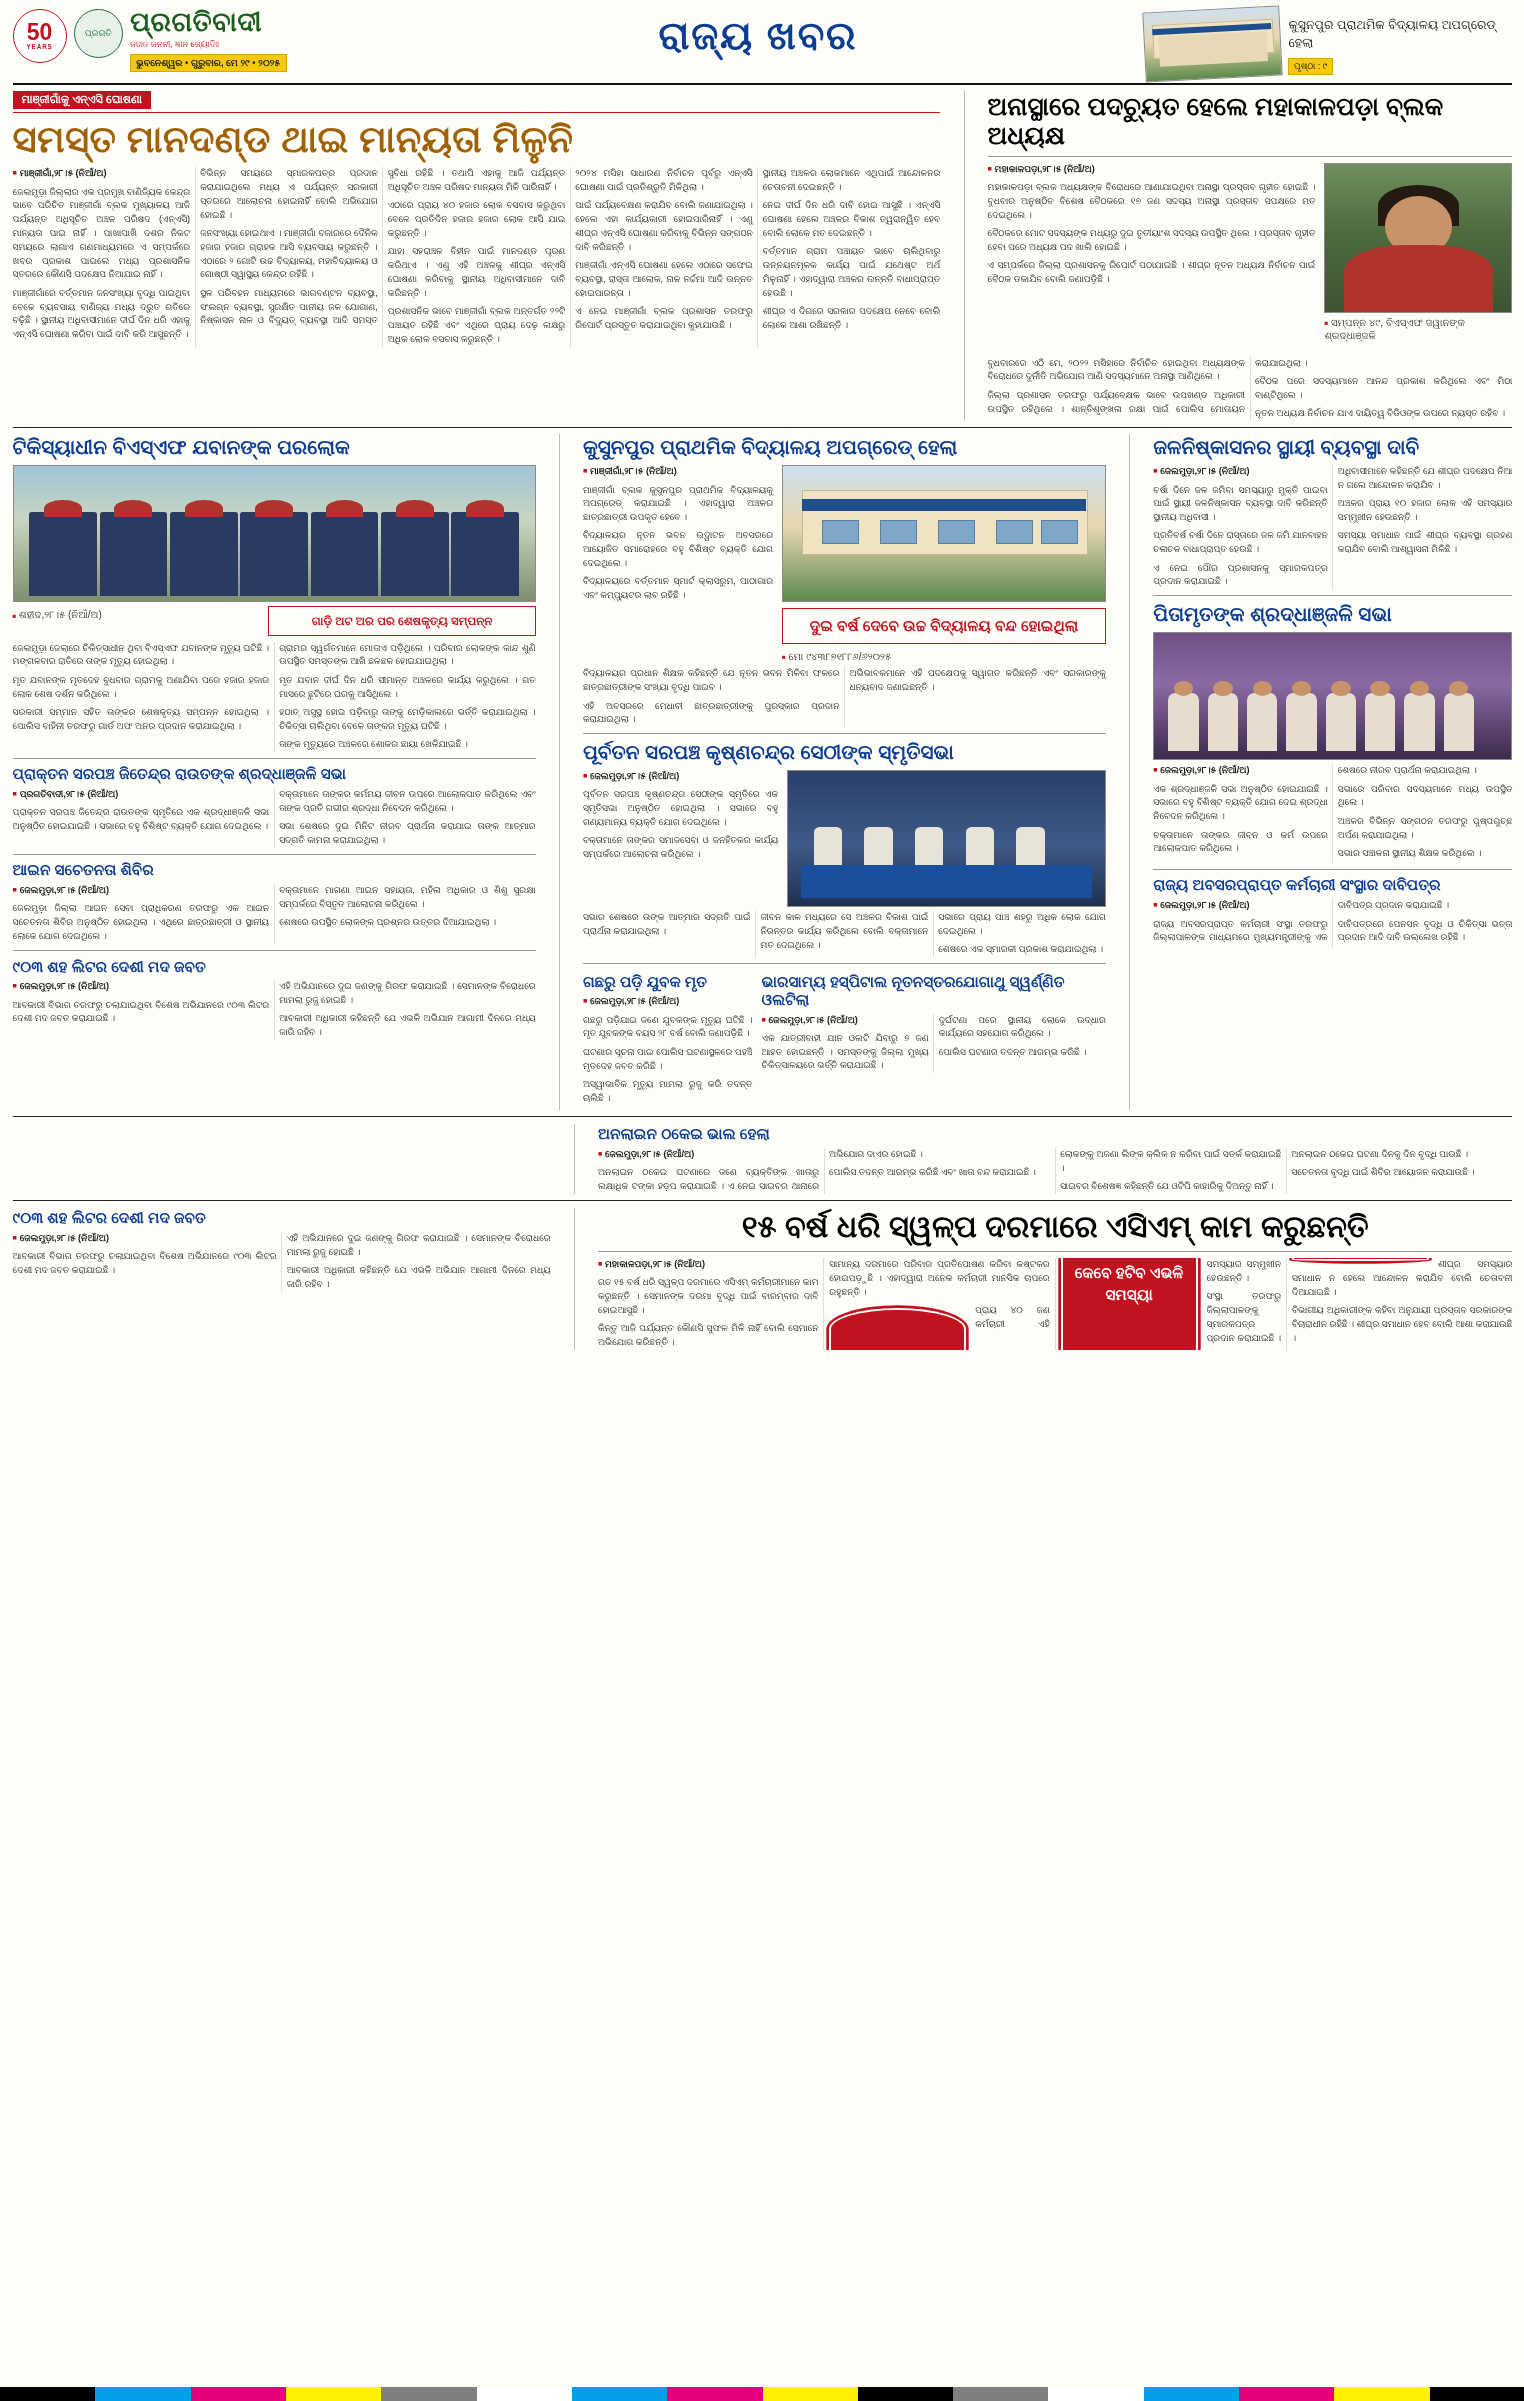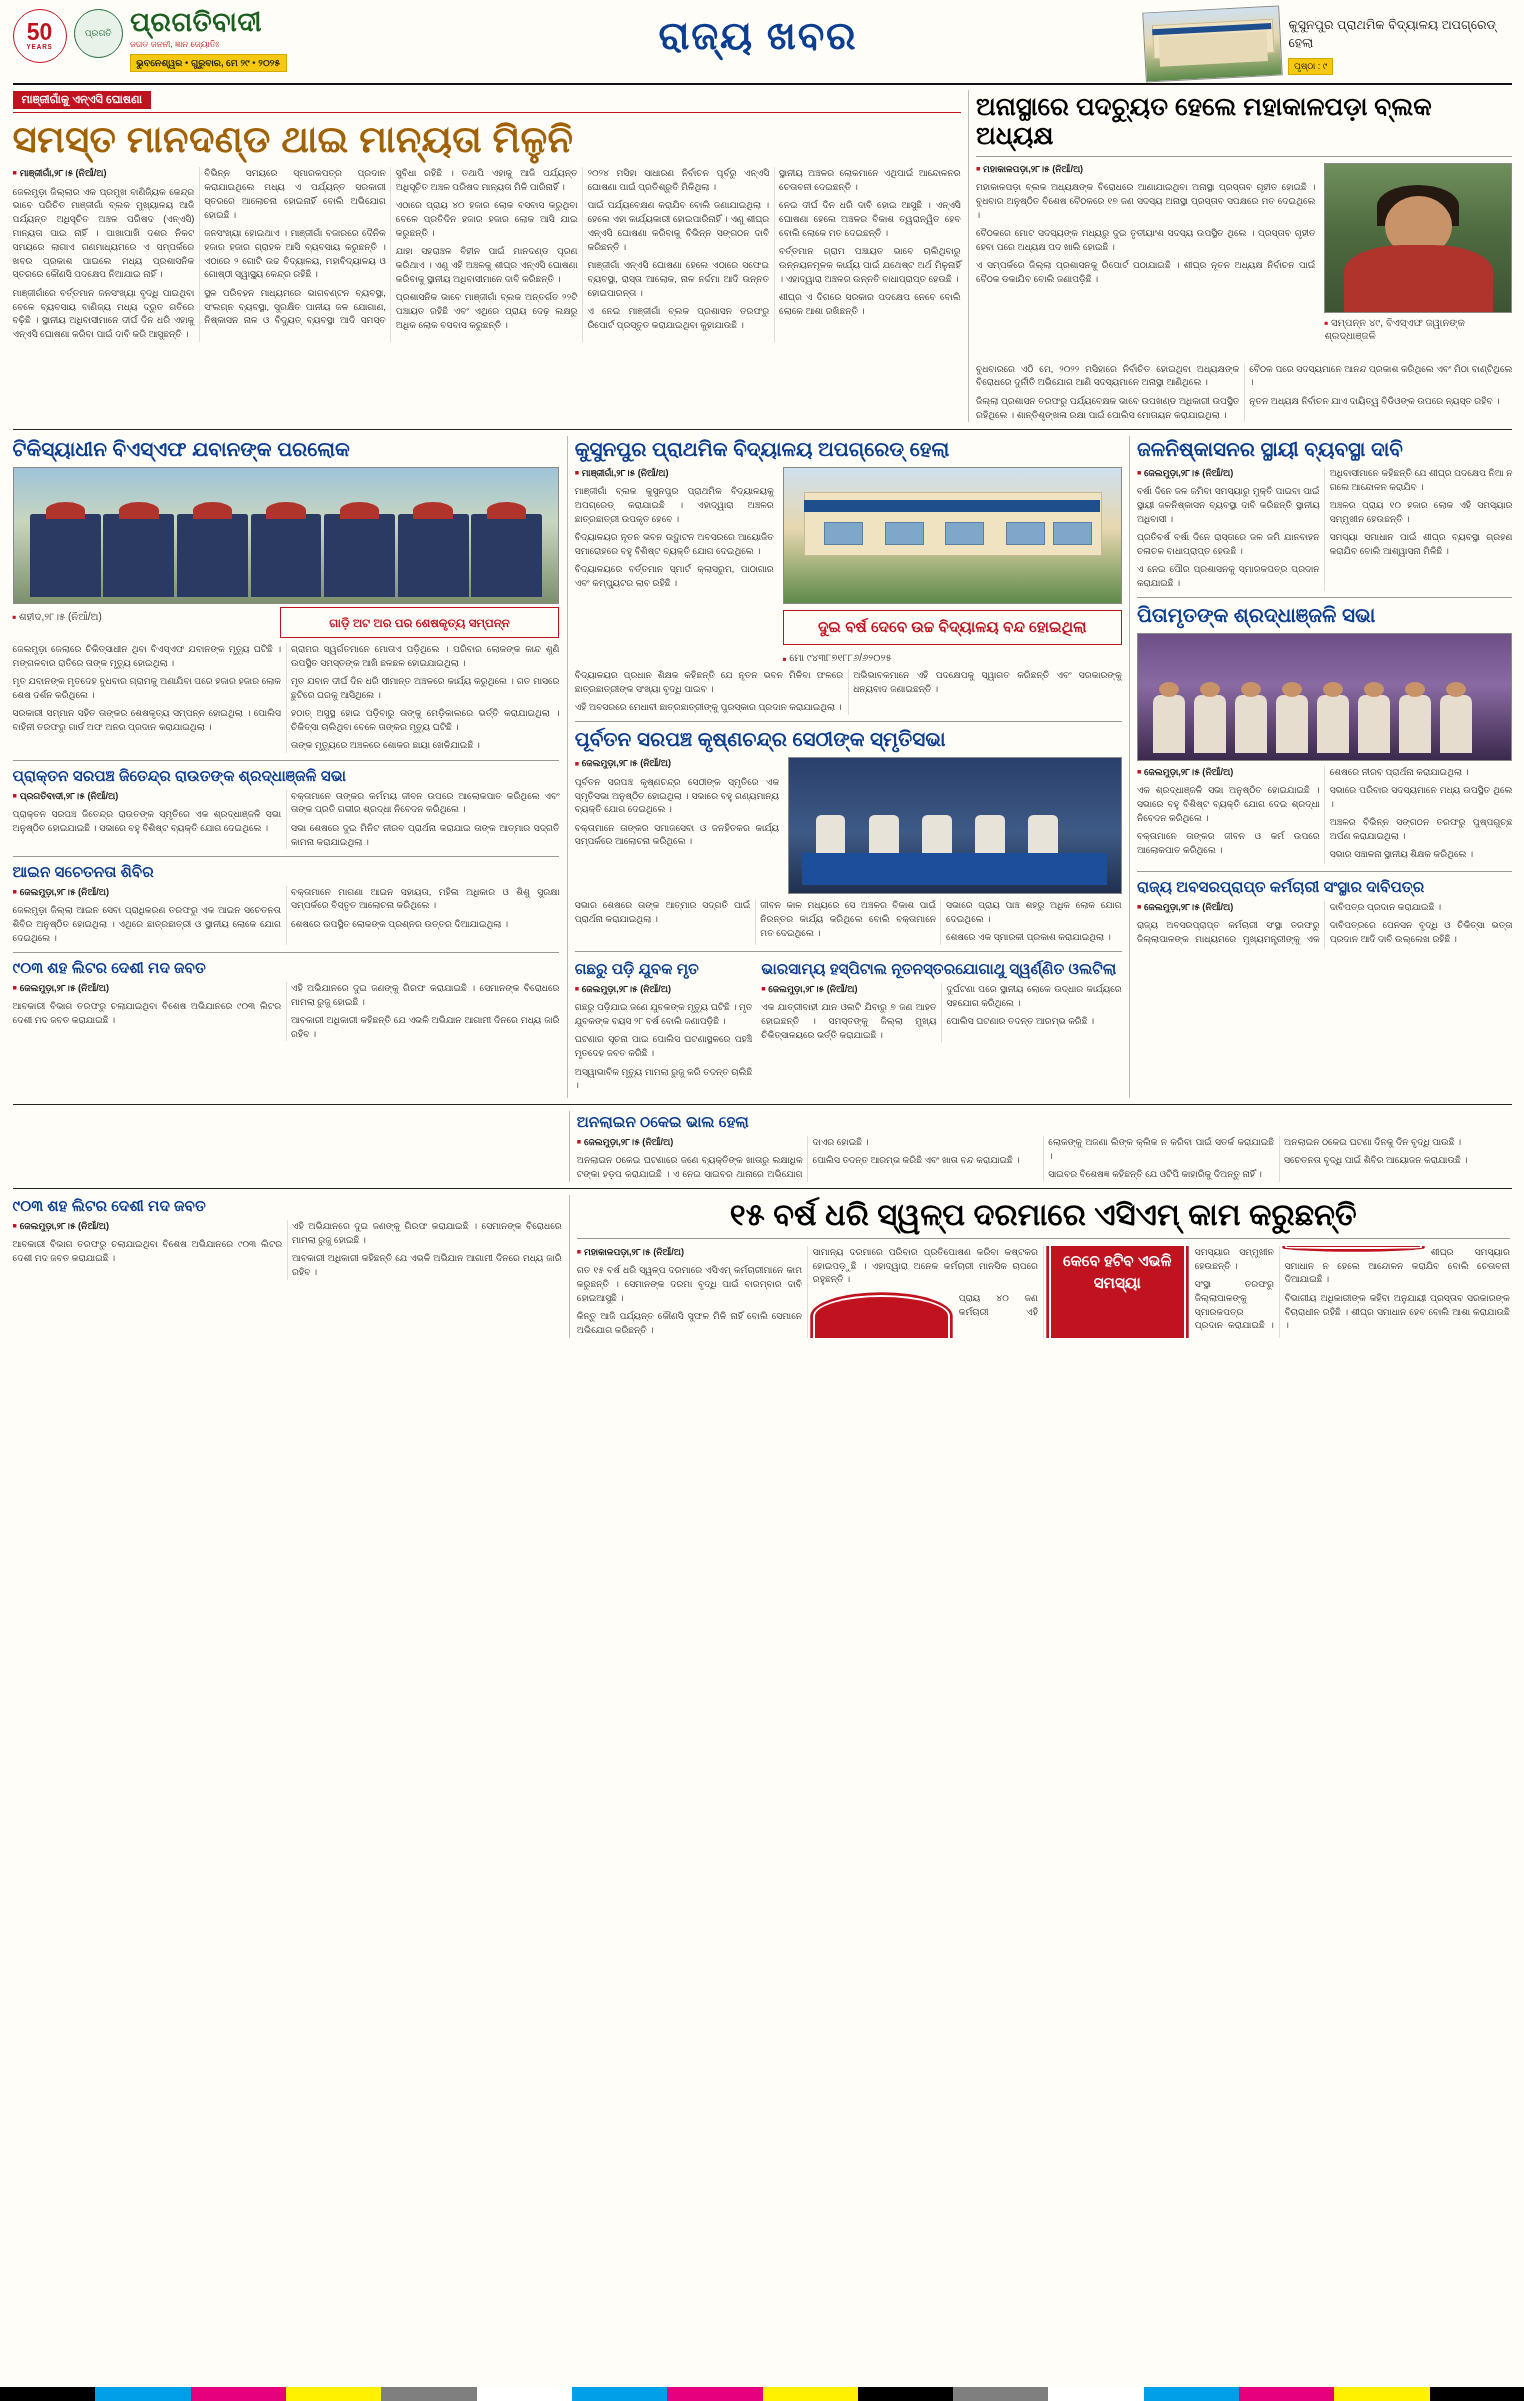--- a/index.html
+++ b/index.html
@@ -19,21 +19,21 @@
   .dateline{margin-top:4.5px;background:#f6c90e;border:0.9px solid #d6a900;font-size:9.4px;padding:1.8px 5.4px;color:#222;display:inline-block;font-weight:bold;}
   .mh-center{flex:1;display:flex;justify-content:center;align-items:center;padding-top:5.4px;}
   .mh-title{font-size:39px;font-weight:bold;color:#0b3d91;letter-spacing:1.8px;}
   .mh-right{width:386px;display:flex;align-items:flex-start;gap:7.2px;justify-content:flex-end;}
   .mh-photo{width:135px;height:68px;background:linear-gradient(160deg,#b9d4e8,#7fae84 60%,#d9c79a);border:0.9px solid #999;transform:rotate(-3deg);position:relative;overflow:hidden;}
   .mh-photo:after{content:"";position:absolute;left:10%;top:35%;width:80%;height:45%;background:#e7d9b5;}
   .mh-rtext{font-size:12.6px;color:#111;line-height:1.45;text-align:left;width:224px;padding-top:7.2px;}
   .page-no{font-size:9px;background:#f6c90e;border:0.9px solid #d6a900;padding:0.9px 4.5px;margin-top:5.4px;display:inline-block;}
 
   
-  .cols{display:flex;gap:0;margin-top:5.4px;}
+  .cols{display:flex;gap:16px;margin-top:5.4px;}
   .colsep{width:0.9px;background:#bbb;margin:0 7.2px;}
   .colA{width:549px;}
   .colB{width:549px;}
   .colC{width:377px;}
 
   .rule{border-top:0.9px solid #999;margin:6.3px 0;}
   .rule2{border-top:1.8px solid #222;margin:6.3px 0;}
 
   
   .kicker{display:inline-block;background:#c1121f;color:#fff;font-size:11.2px;padding:1.8px 9px 2.7px 9px;font-weight:bold;}
@@ -174,21 +174,21 @@
         </div>
         <div style="width:188px">
           <div class="photo ph-woman" style="height:148px">
             <div class="hair"></div>
               <div class="face"></div>
               <div class="sari"></div>
           </div>
           <div class="cap">ସମ୍ପନ୍ନ ୪୯, ବିଏସ୍ଏଫ ଜୱାନଙ୍କ ଶ୍ରଦ୍ଧାଞ୍ଜଳି</div>
         </div>
       </div>
-      <div class="txt body2" style="margin-top:21px">
+      <div class="txt body2" style="margin-top:15px">
         <p>ବୁଧବାରରେ ଏଠି ମେ, ୨୦୨୨ ମସିହାରେ ନିର୍ବାଚିତ ହୋଇଥିବା ଅଧ୍ୟକ୍ଷଙ୍କ ବିରୋଧରେ ଦୁର୍ନୀତି ଅଭିଯୋଗ ଆଣି ସଦସ୍ୟମାନେ ଅନାସ୍ଥା ଆଣିଥିଲେ ।</p>
         <p>ଜିଲ୍ଲା ପ୍ରଶାସନ ତରଫରୁ ପର୍ଯ୍ୟବେକ୍ଷକ ଭାବେ ଉପଖଣ୍ଡ ଅଧିକାରୀ ଉପସ୍ଥିତ ରହିଥିଲେ । ଶାନ୍ତିଶୃଙ୍ଖଳା ରକ୍ଷା ପାଇଁ ପୋଲିସ ମୋତାୟନ କରାଯାଇଥିଲା ।</p>
         <p>ବୈଠକ ପରେ ସଦସ୍ୟମାନେ ଆନନ୍ଦ ପ୍ରକାଶ କରିଥିଲେ ଏବଂ ମିଠା ବାଣ୍ଟିଥିଲେ ।</p>
         <p>ନୂତନ ଅଧ୍ୟକ୍ଷ ନିର୍ବାଚନ ଯାଏ ଦାୟିତ୍ୱ ବିଡିଓଙ୍କ ଉପରେ ନ୍ୟସ୍ତ ରହିବ ।</p>
       </div>
     </div>
   </div>
 
   <div class="rule2"></div>
 

